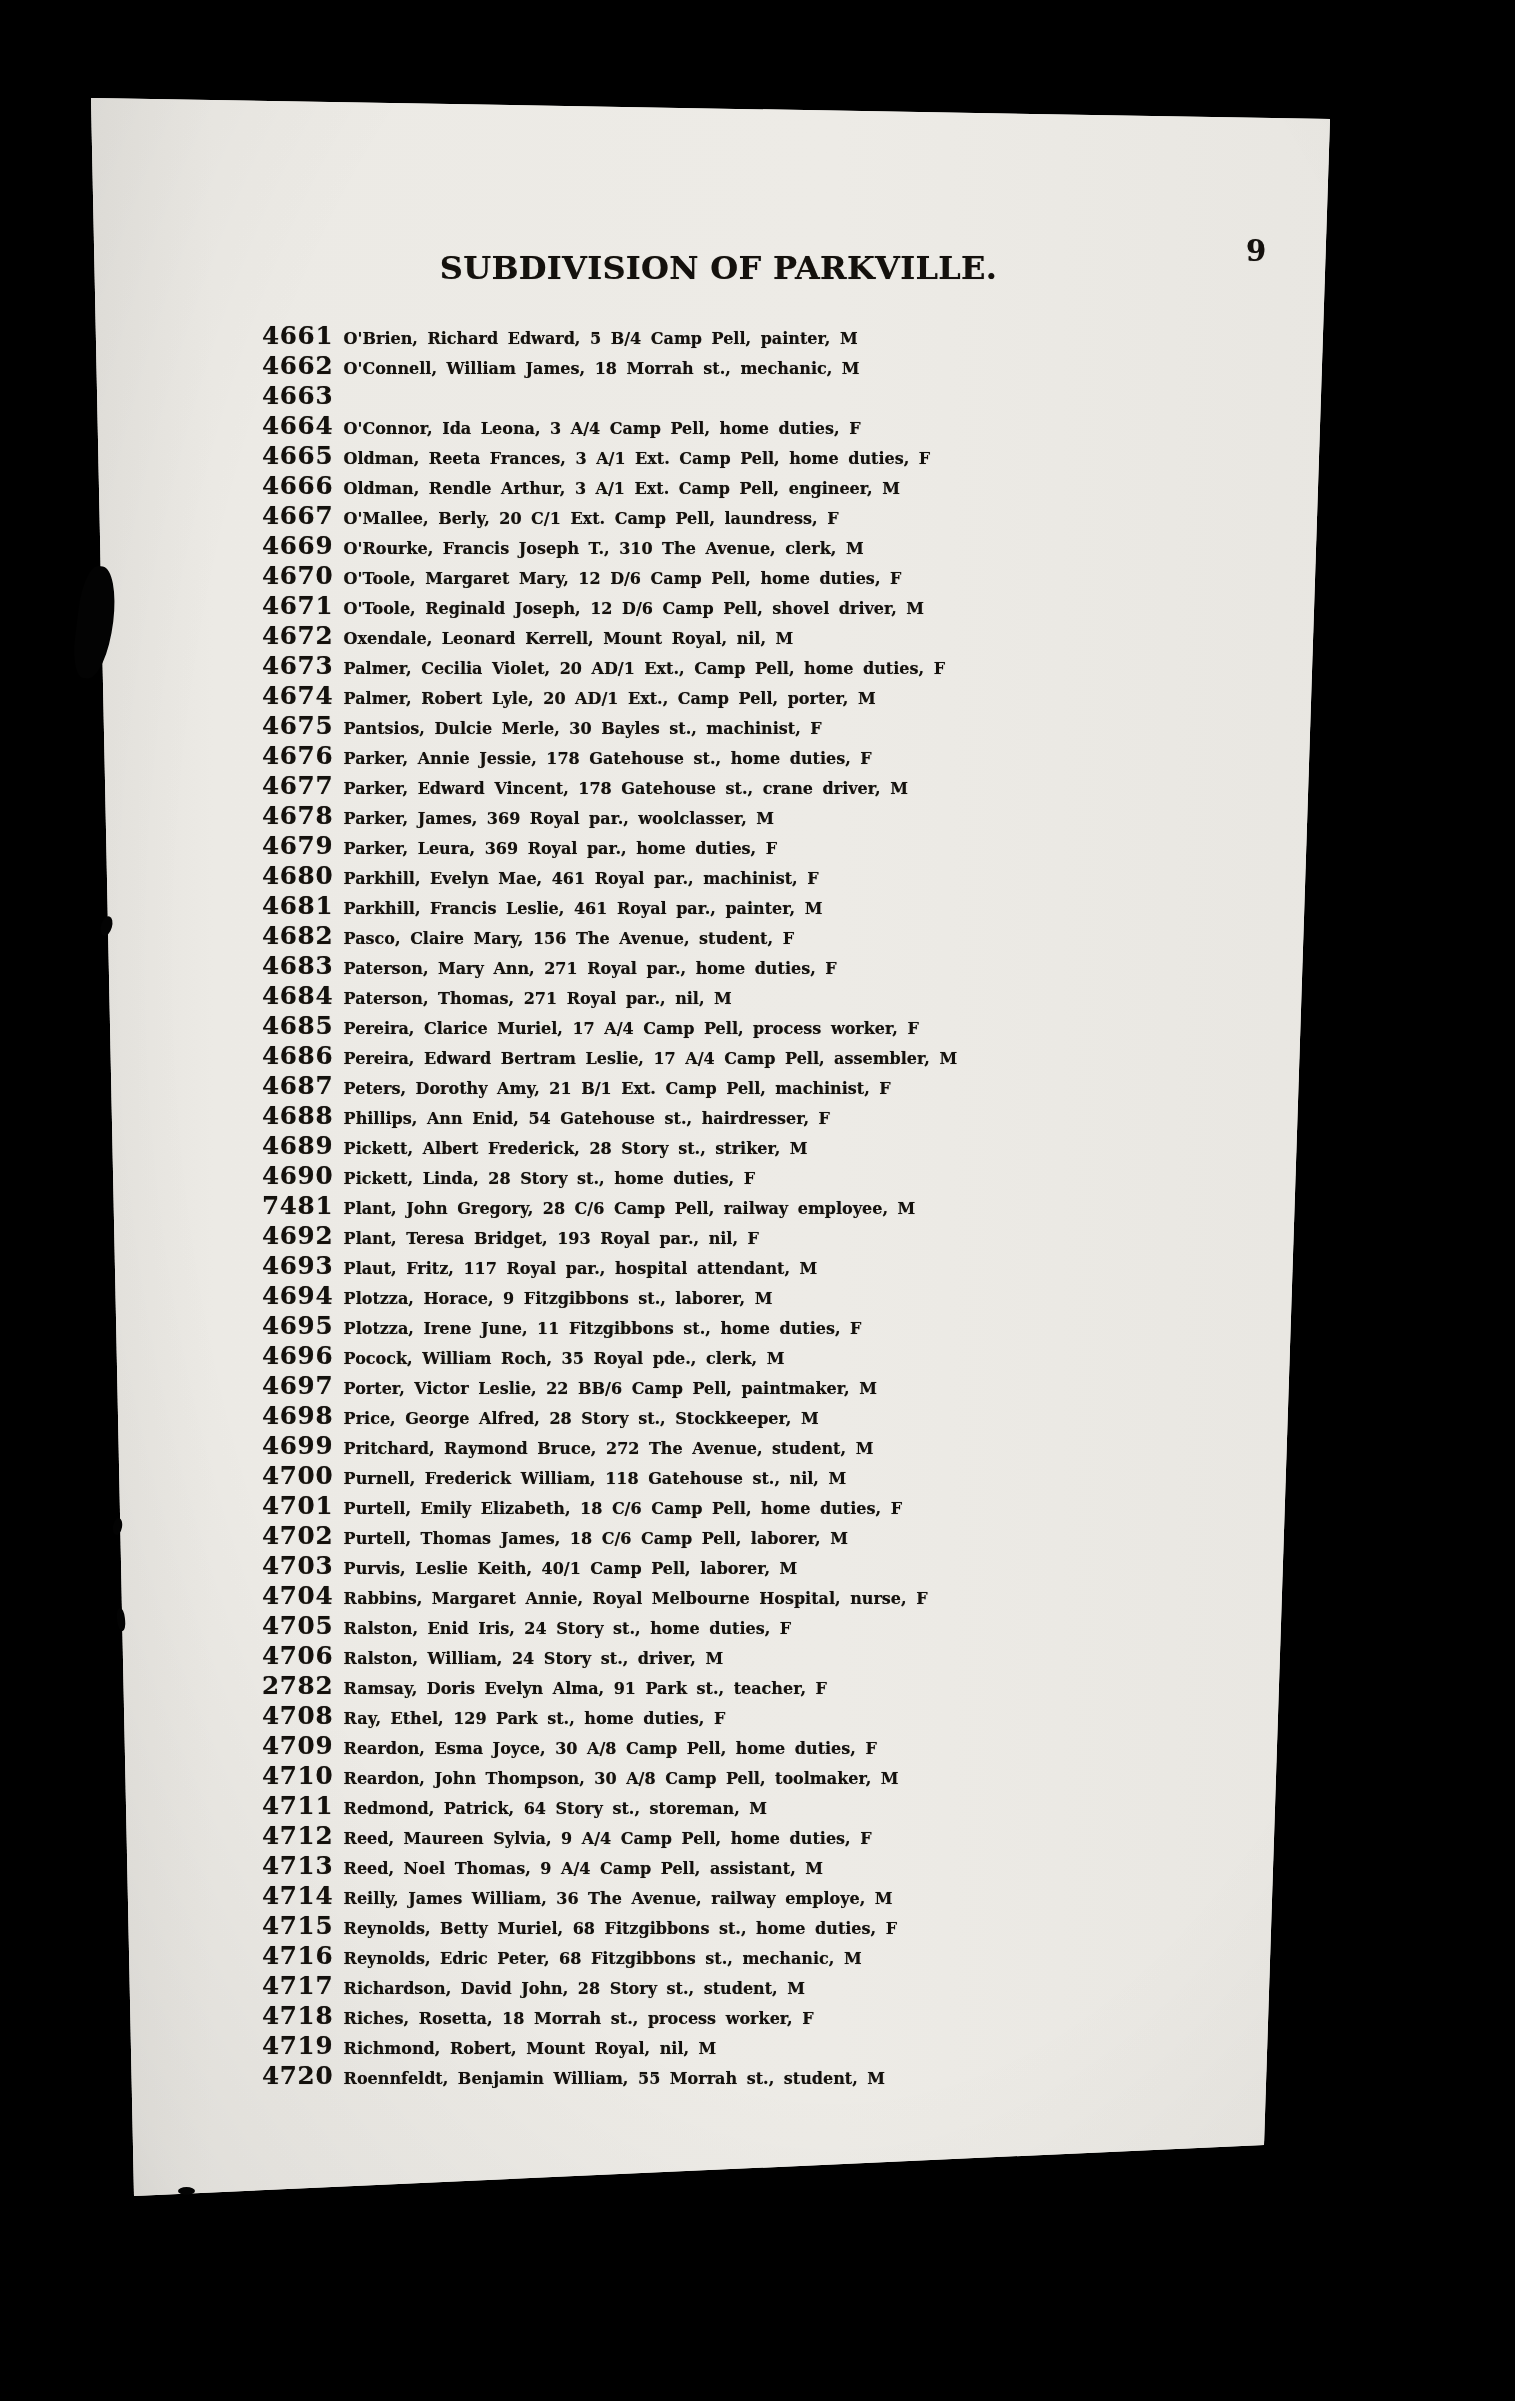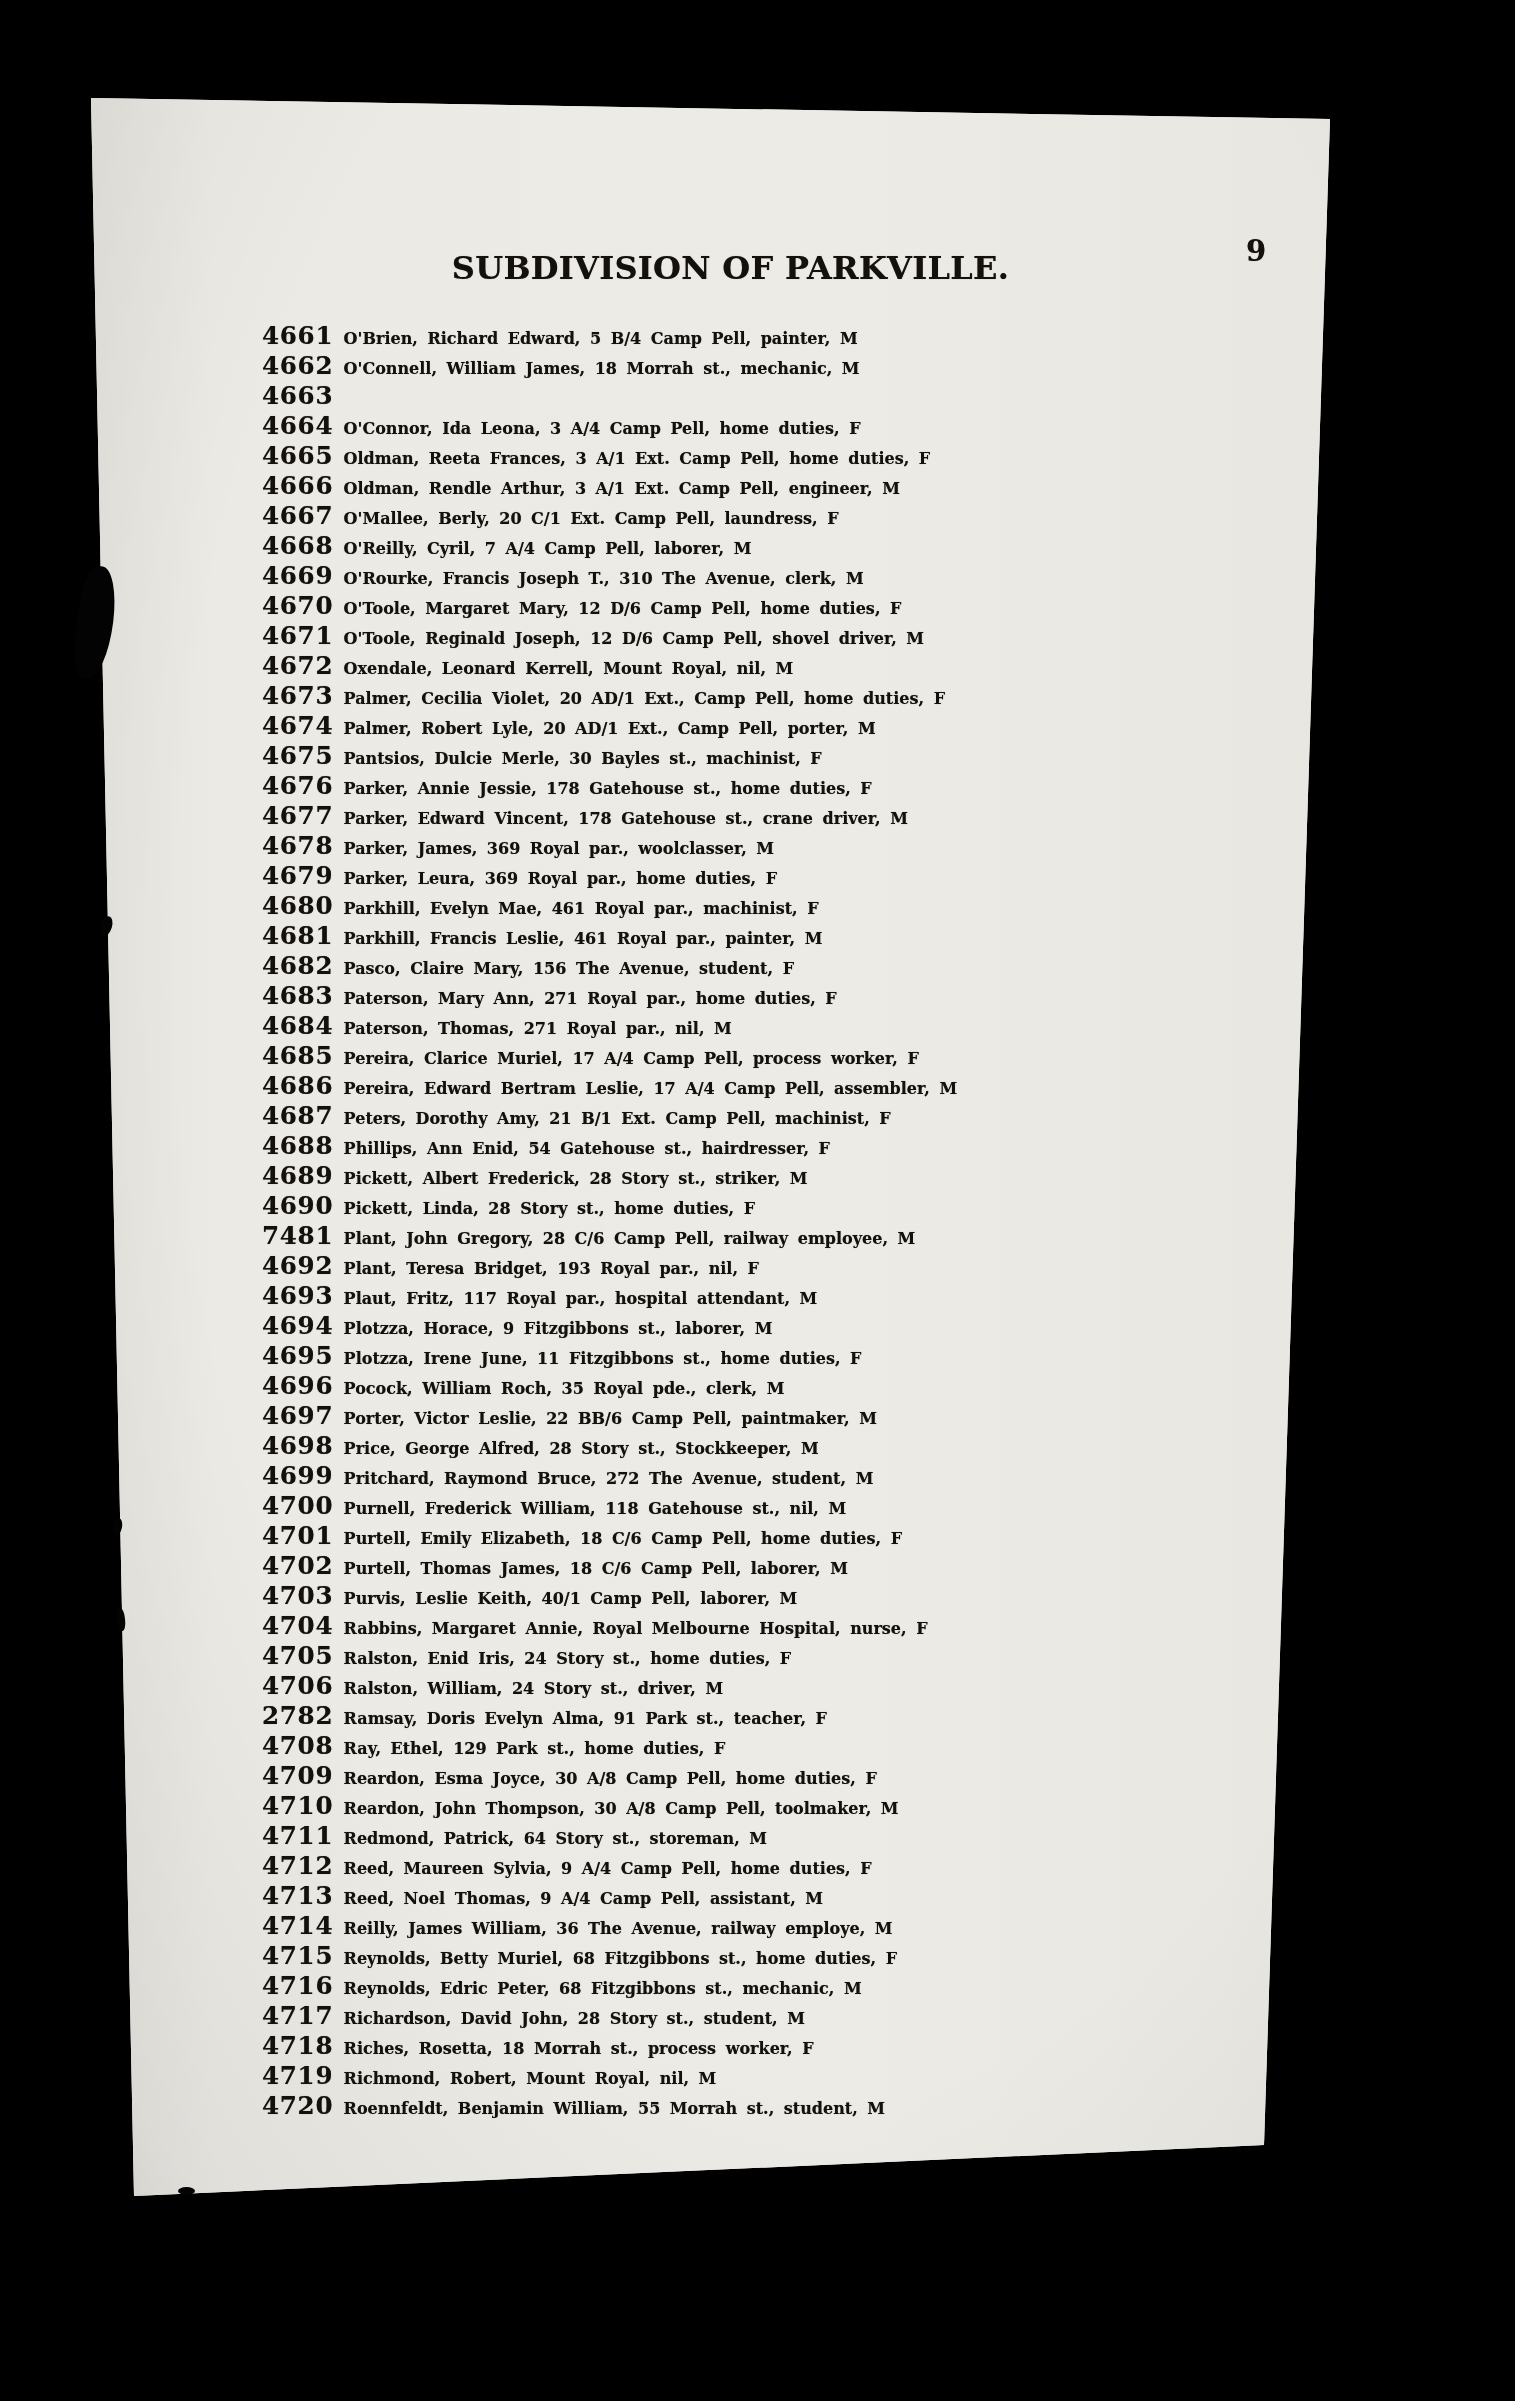--- a/index.html
+++ b/index.html
@@ -6,21 +6,21 @@
   .stage{position:relative;width:1516px;height:2401px;background:#000;overflow:hidden;
          font-family:"DejaVu Serif","Liberation Serif",serif;}
   
   .paper{position:absolute;inset:0;
          background:
            radial-gradient(ellipse at 55% 40%, rgba(0,0,0,0) 55%, rgba(0,0,0,0.05) 82%, rgba(0,0,0,0.16) 100%),
            linear-gradient(90deg,#cfcdc8 0px,#e2e0db 60px,#eceae5 213px,#edebe6 55%,#e8e6e1 92%,#dddbd6 100%),
            linear-gradient(180deg,#e4e2dd 0%,#ecebe6 6%,#ecebe6 94%,#dcdad5 100%);
          clip-path:polygon(91px 98px,1330px 119px,1264px 2145px,134px 2196px);}
   .ink{color:#14110d;text-shadow:0 0 0.7px rgba(20,17,13,.55);}
-  .title{position:absolute;left:358px;top:249px;width:745px;text-align:center;
+  .title{position:absolute;left:346px;top:249px;width:745px;text-align:center;
          font-size:32px;font-weight:bold;letter-spacing:0.3px;white-space:nowrap;}
   .pageno{position:absolute;left:1246px;top:234px;font-size:29px;font-weight:bold;}
   .list{position:absolute;left:234px;top:321px;}
   .row{display:flex;align-items:baseline;height:30px;line-height:30px;white-space:nowrap;margin-left:28px;}
   .num{display:inline-block;width:67px;font-size:24.6px;font-weight:bold;letter-spacing:0.7px;}
   .txt{display:inline-block;margin-left:14.6px;font-size:16px;font-weight:bold;
        letter-spacing:0;word-spacing:4px;}
   
   .blob{position:absolute;background:#030303;}
   .blob-hook{left:77px;top:566px;width:36px;height:113px;border-radius:46% 54% 60% 40%;transform:rotate(7deg);}
@@ -64,24 +64,20 @@
   <div class="row">
     <span class="num ink">4666</span>
     <span class="txt ink">Oldman, Rendle Arthur, 3 A/1 Ext. Camp Pell, engineer, M</span>
   </div>
 
   <div class="row">
     <span class="num ink">4667</span>
     <span class="txt ink">O'Mallee, Berly, 20 C/1 Ext. Camp Pell, laundress, F</span>
   </div>
 
-  <div class="row">
-    <span class="num ink">4668</span>
-    <span class="txt ink">O'Reilly, Cyril, 7 A/4 Camp Pell, laborer, M</span>
-  </div>
 
   <div class="row">
     <span class="num ink">4669</span>
     <span class="txt ink">O'Rourke, Francis Joseph T., 310 The Avenue, clerk, M</span>
   </div>
 
   <div class="row">
     <span class="num ink">4670</span>
     <span class="txt ink">O'Toole, Margaret Mary, 12 D/6 Camp Pell, home duties, F</span>
   </div>

